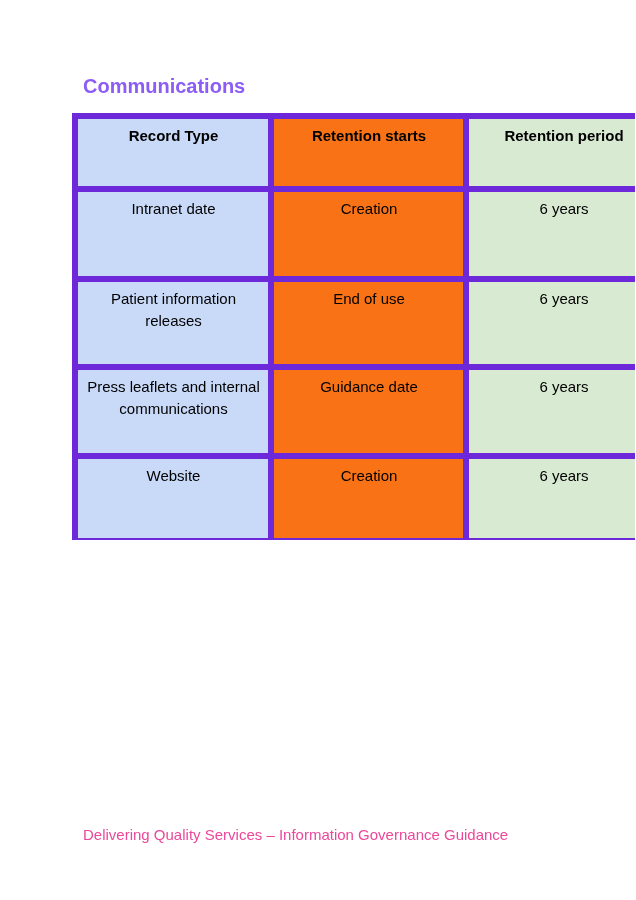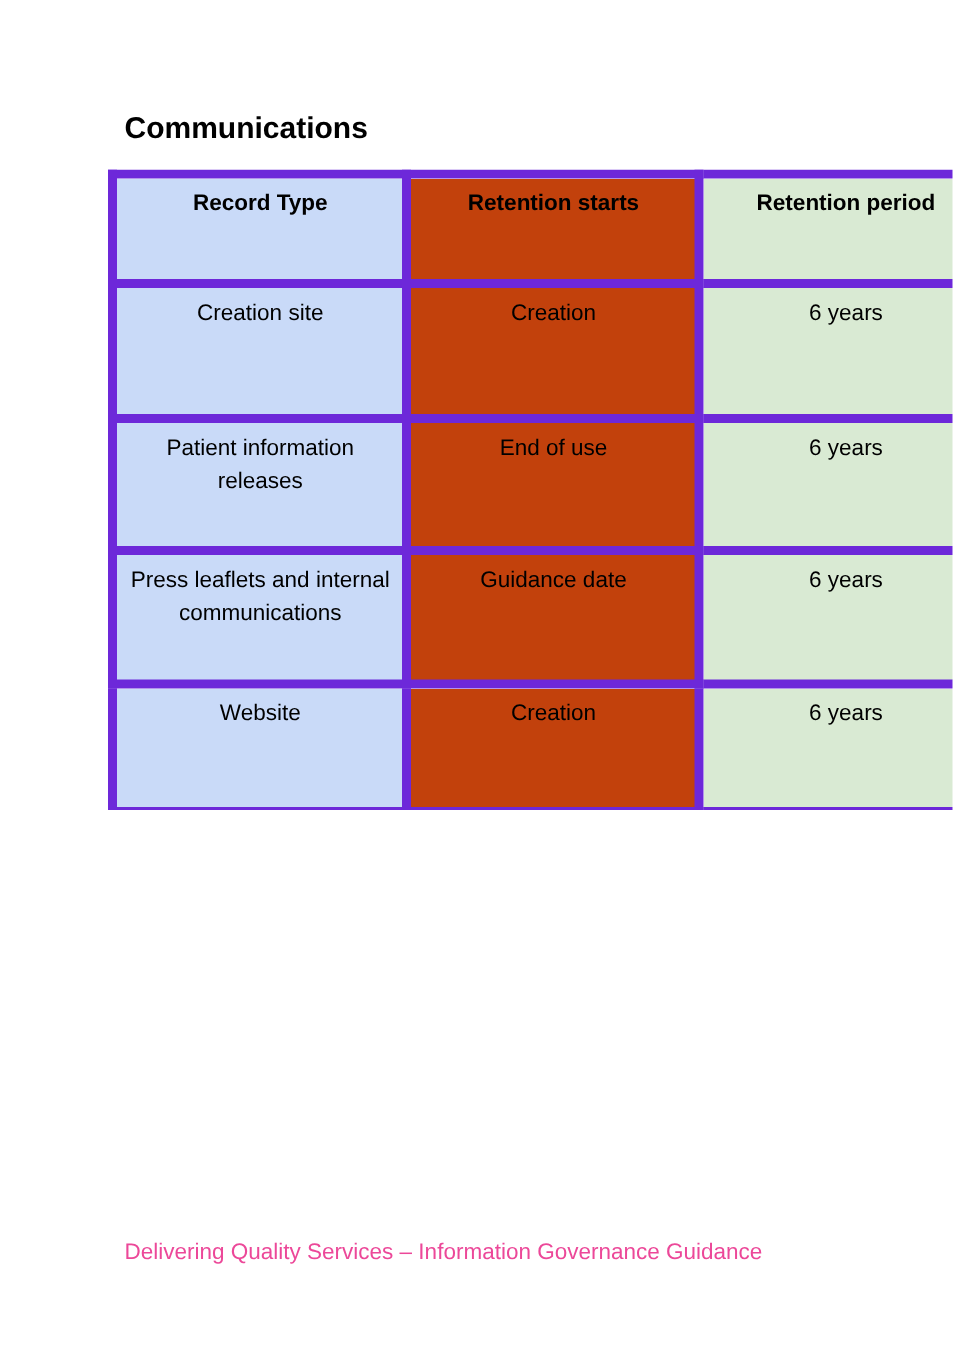--- a/index.html
+++ b/index.html
@@ -16,21 +16,21 @@
     color: #000000;
   }
   .page-title {
     position: absolute;
     left: 83px;
     top: 74px;
     margin: 0;
     font-size: 20px;
     line-height: 24px;
     font-weight: bold;
-    color: #000000;
+    color: #8b5cf6;
   }
   .table-clip {
     position: absolute;
     left: 72px;
     top: 113px;
     width: 563px;
     height: 427px;
     overflow: hidden;
   }
   table.retention-table {
@@ -45,21 +45,21 @@
     vertical-align: top;
     font-size: 15px;
     line-height: 22px;
     padding: 6px 8px 6px 9px;
     text-align: center;
     font-weight: normal;
     overflow: hidden;
   }
   
   .col-record   { background: #c9daf8; }
-  .col-starts   { background: #c2410c; }
+  .col-starts   { background: #f97316; }
   .col-period   { background: #d9ead3; }
   
   tr.header-row th { font-weight: bold; }
   td.col-record { font-weight: bold; padding-right: 29px; }
   
   tr.header-row { height: 73px; }
   tr.row-0 { height: 90px; }
   tr.row-1 { height: 88px; }
   tr.row-2 { height: 89px; }
   tr.row-3 { height: 85px; }
@@ -87,21 +87,21 @@
     </colgroup>
     <thead>
       <tr class="header-row">
         <th class="col-record">Record Type</th>
         <th class="col-starts">Retention starts</th>
         <th class="col-period">Retention period</th>
       </tr>
     </thead>
     <tbody>
       <tr class="row-0">
-        <td class="col-record">Creation site</td>
+        <td class="col-record">Intranet date</td>
         <td class="col-starts">Creation</td>
         <td class="col-period">6 years</td>
       </tr>
       <tr class="row-1">
         <td class="col-record">Patient information releases</td>
         <td class="col-starts">End of use</td>
         <td class="col-period">6 years</td>
       </tr>
       <tr class="row-2">
         <td class="col-record">Press leaflets and internal communications</td>

